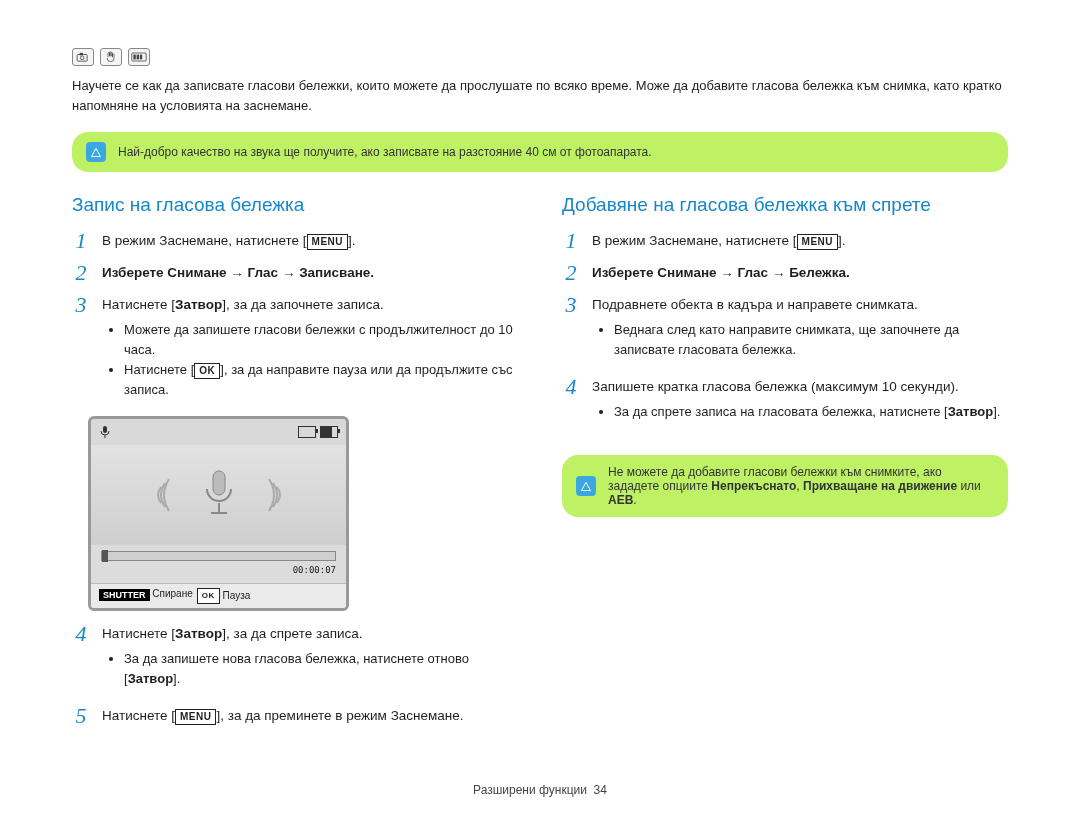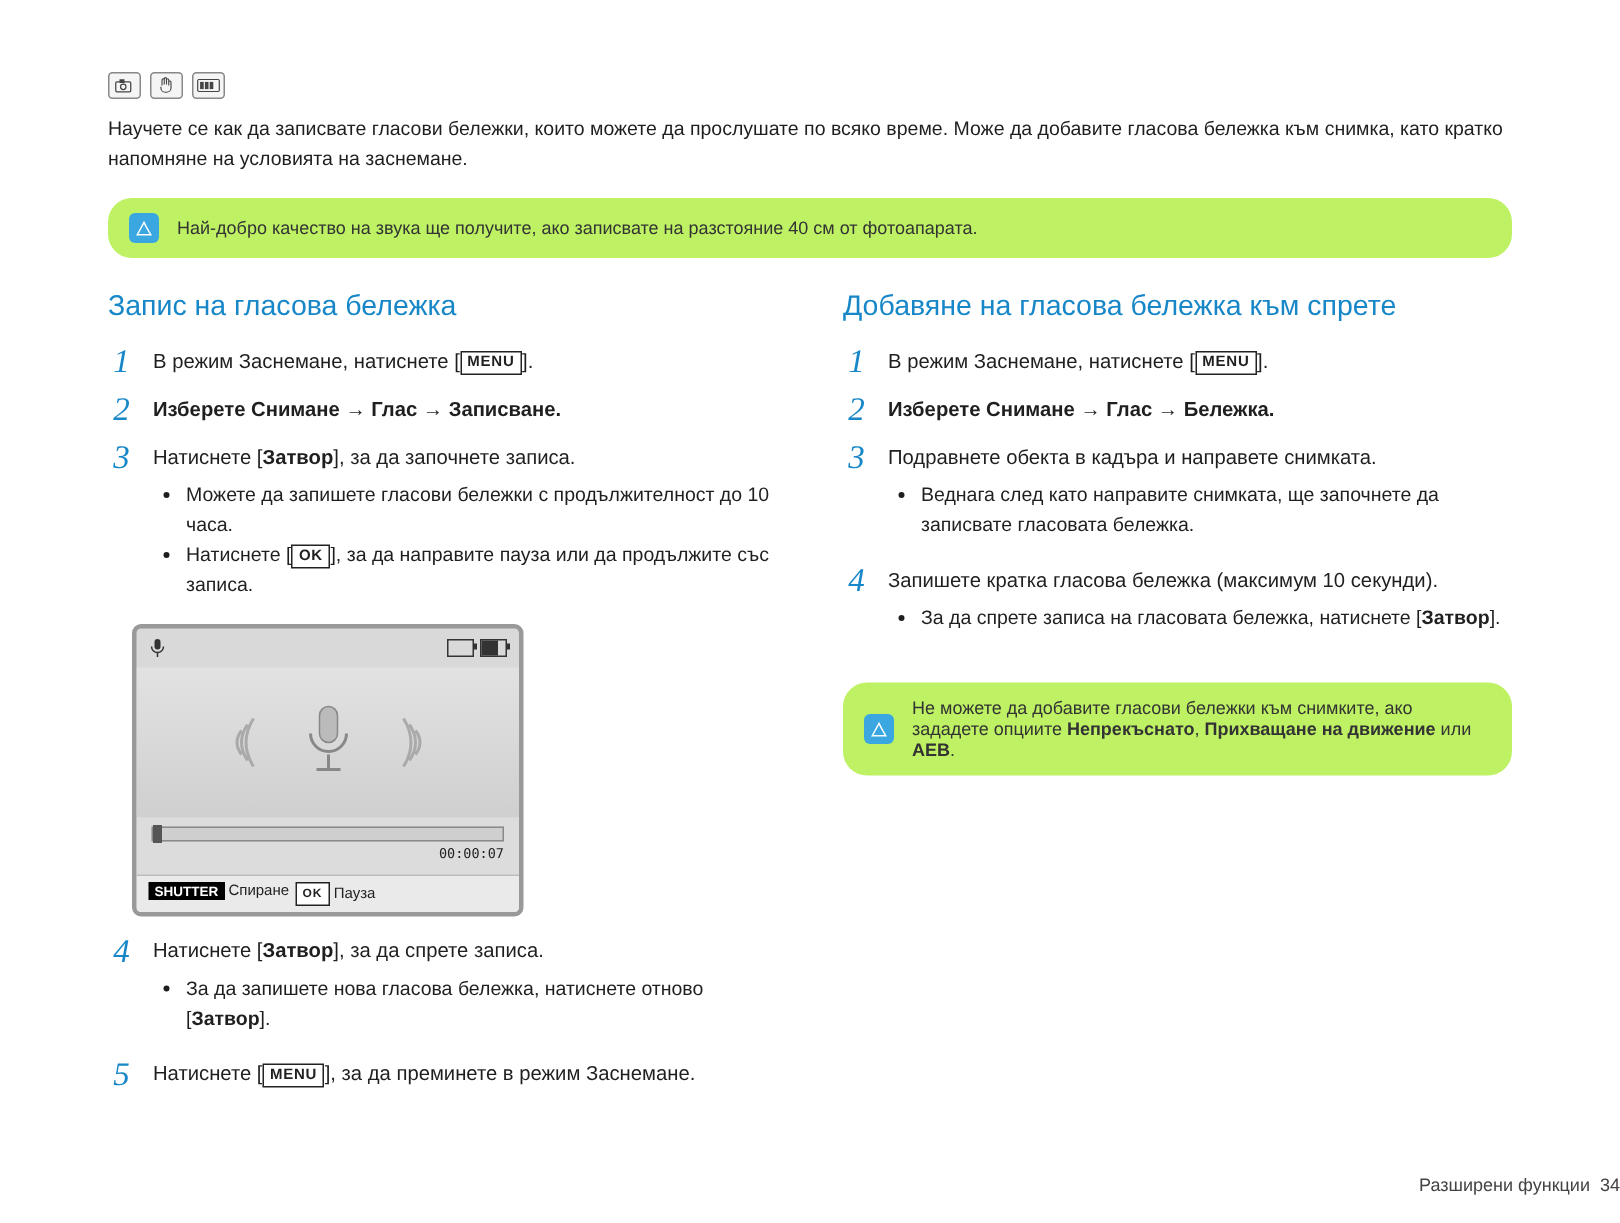--- a/index.html
+++ b/index.html
@@ -170,21 +170,21 @@
     padding: 4px 8px;
     display: flex;
     gap: 4px;
     font-size: 10px;
     color: #222;
   }
   .footer {
     position: absolute;
     bottom: 18px;
     left: 0; right: 0;
-    text-align: right;
+    text-align: center;
     font-size: 12px;
     color: #444;
   }
 </style>
 </head>
 <body>
 
 <div class="page-title">
   <span class="title-icons">
     <span class="mini-icon">

